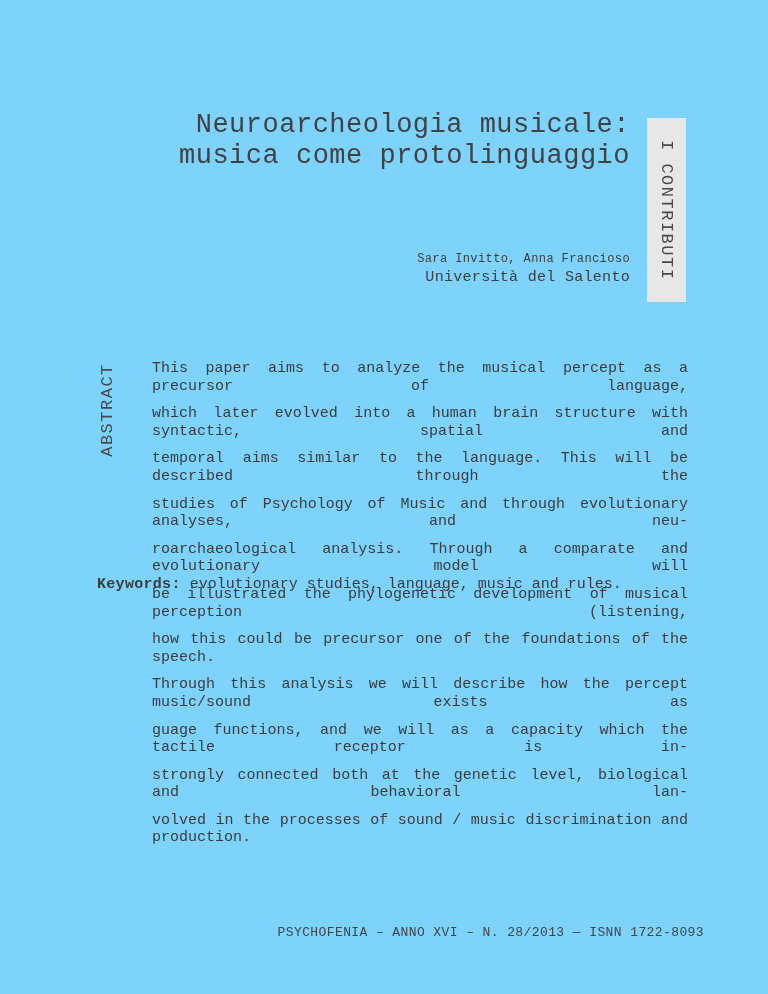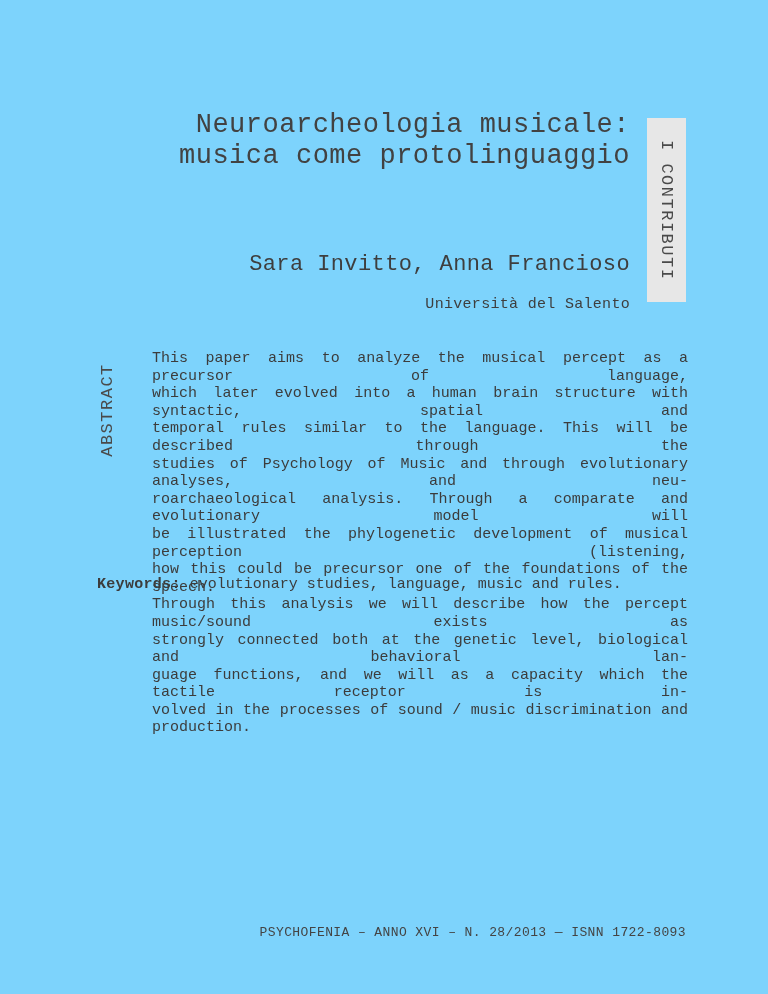--- a/index.html
+++ b/index.html
@@ -33,22 +33,22 @@
     letter-spacing:1.5px;
     color:#4a4a4a;
     white-space:nowrap;
   }
   .authors-block{
     position:absolute;
     top:252px;right:138px;
     text-align:right;
     color:#3e3e3e;
   }
-  .authors-line{font-size:22px;letter-spacing:0.4px;}
-  .affiliation-line{font-size:15px;margin-top:19px;letter-spacing:0.3px;}
+  .authors-line{font-size:12px;letter-spacing:0.4px;}
+  .affiliation-line{font-size:15px;margin-top:3px;letter-spacing:0.3px;}
   .abstract-label{
     position:absolute;
     left:45px;top:399px;
     width:128px;height:22px;
     transform:rotate(-90deg);
     transform-origin:center;
     text-align:center;
     font-size:17px;
     letter-spacing:1.5px;
     color:#4a4a4a;
@@ -59,35 +59,36 @@
     left:152px;top:350px;
     width:536px;
     font-size:15px;
     line-height:17.6px;
     color:#3c3c3c;
   }
   .abs-line{
     text-align:justify;
     text-align-last:justify;
     white-space:normal;
+    margin-top:10px;
   }
   .abs-line.last{
     text-align-last:left;
   }
   .keywords-line{
     position:absolute;
     left:97px;top:576px;
     width:591px;
     font-size:15px;
     color:#3c3c3c;
   }
   .keywords-line .kw-label{font-weight:bold;letter-spacing:0.3px;text-align:center;}
   .footer-line{
     position:absolute;
-    top:925px;right:82px;
+    top:925px;right:64px;
     font-size:13px;
     letter-spacing:0.4px;
     color:#444444;
     text-align:left;
   }
 </style>
 </head>
 <body>
 
 <div class="page">
@@ -105,30 +106,30 @@
     <div class="authors-line">Sara Invitto, Anna Francioso</div>
     <div class="affiliation-line">Università del Salento</div>
   </div>
 
   <div class="abstract-label">ABSTRACT</div>
 
   <div class="abstract-text">
       <div>
         <div class="abs-line">This paper aims to analyze the musical percept as a precursor of language,</div>
         <div class="abs-line">which later evolved into a human brain structure with syntactic, spatial and</div>
-        <div class="abs-line">temporal rules similar to the language. This will be described through the</div>
+        <div class="abs-line">temporal aims similar to the language. This will be described through the</div>
         <div class="abs-line">studies of Psychology of Music and through evolutionary analyses, and neu-</div>
         <div class="abs-line">roarchaeological analysis. Through a comparate and evolutionary model will</div>
         <div class="abs-line">be illustrated the phylogenetic development of musical perception (listening,</div>
         <div class="abs-line last">how this could be precursor one of the foundations of the speech.</div>
       </div>
       <div>
         <div class="abs-line">Through this analysis we will describe how the percept music/sound exists as</div>
+        <div class="abs-line">guage functions, and we will as a capacity which the tactile receptor is in-</div>
         <div class="abs-line">strongly connected both at the genetic level, biological and behavioral lan-</div>
-        <div class="abs-line">guage functions, and we will as a capacity which the tactile receptor is in-</div>
         <div class="abs-line last">volved in the processes of sound / music discrimination and production.</div>
       </div>
     </div>
 
   <div class="keywords-line">
     <span class="kw-label">Keywords:</span><span> evolutionary studies, language, music and rules.</span>
   </div>
 
   <div class="footer-line">PSYCHOFENIA – ANNO XVI – N. 28/2013 — ISNN 1722-8093</div>
 

